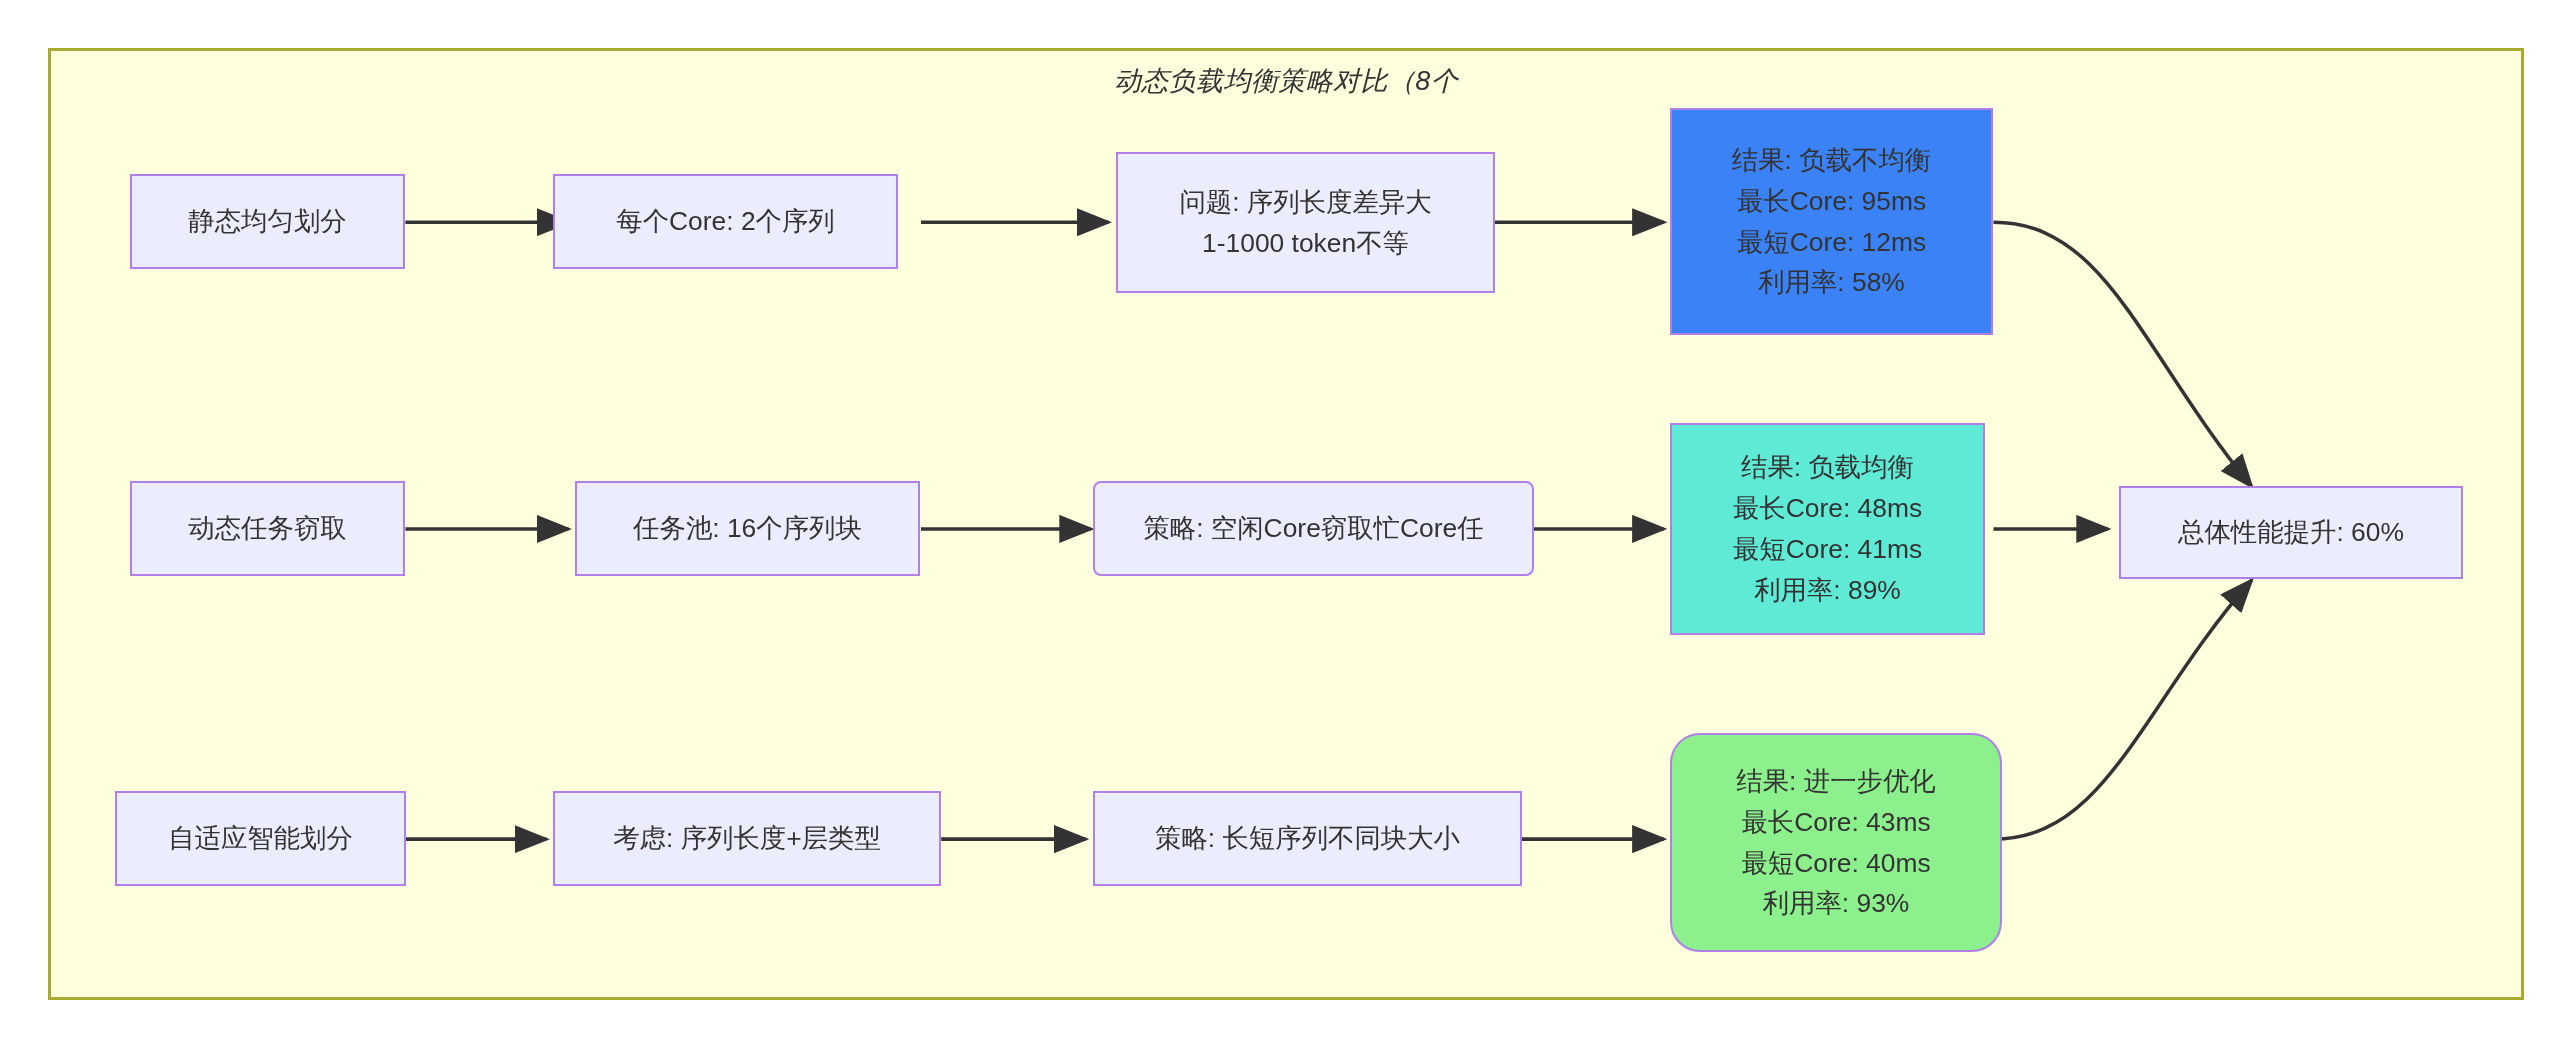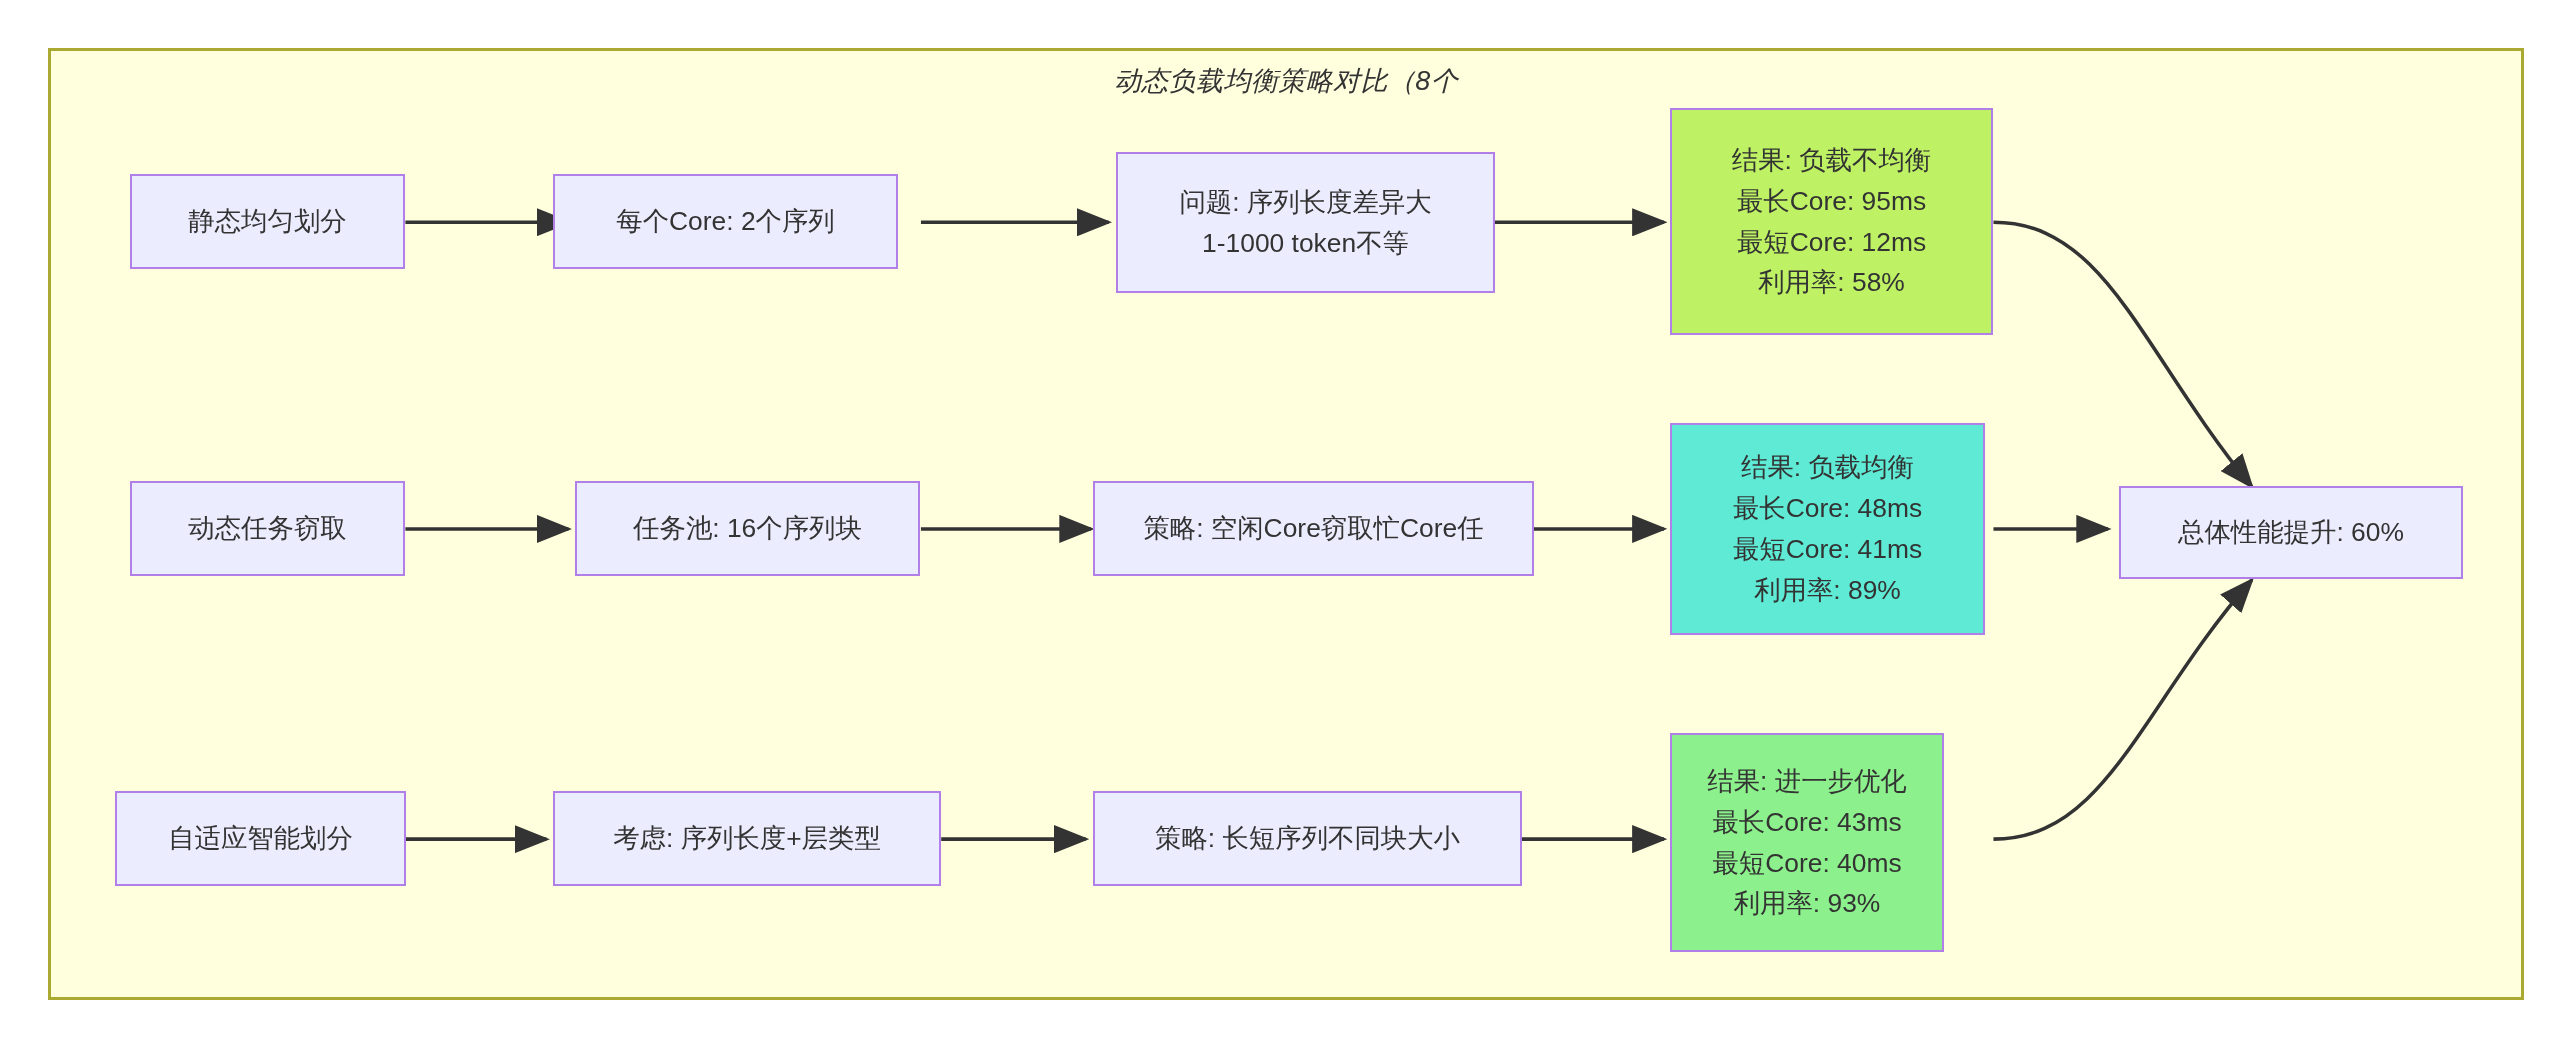--- a/index.html
+++ b/index.html
@@ -60,21 +60,21 @@
     align-items: center;
     justify-content: center;
     color: #333333;
     font-size: 26.4px;
     line-height: 1.55;
     text-align: center;
     overflow: hidden;
     white-space: nowrap;
   }
   .node.red {
-    background: #bef264;
+    background: #3b82f6;
   }
   .node.green-light {
     background: #5eead4;
   }
   .node.green-bright {
     background: #8cf08c;
   }
   .node .line {
     display: block;
     white-space: nowrap;
@@ -136,21 +136,21 @@
   </div>
 
   <div class="node" style="left:130px; top:481px; width:275px; height:95px;">
     <span class="line">动态任务窃取</span>
   </div>
 
   <div class="node" style="left:575px; top:481px; width:345px; height:95px;">
     <span class="line">任务池: 16个序列块</span>
   </div>
 
-  <div class="node" style="left:1093px; top:481px; width:441px; height:95px;">
+  <div class="node" style="left:1093px; top:481px; width:441px; height:95px;border-radius:8px;">
     <span class="line">策略: 空闲Core窃取忙Core任</span>
   </div>
 
   <div class="node green-light" style="left:1670px; top:423px; width:315px; height:212px;">
     <span class="line">结果: 负载均衡</span>
     <span class="line">最长Core: 48ms</span>
     <span class="line">最短Core: 41ms</span>
     <span class="line">利用率: 89%</span>
   </div>
 
@@ -159,21 +159,21 @@
   </div>
 
   <div class="node" style="left:553px; top:791px; width:388px; height:95px;">
     <span class="line">考虑: 序列长度+层类型</span>
   </div>
 
   <div class="node" style="left:1093px; top:791px; width:429px; height:95px;">
     <span class="line">策略: 长短序列不同块大小</span>
   </div>
 
-  <div class="node green-bright" style="left:1670px; top:733px; width:274px; height:219px;">
+  <div class="node green-bright" style="left:1670px; top:733px; width:332px; height:219px;border-radius:30px;">
     <span class="line">结果: 进一步优化</span>
     <span class="line">最长Core: 43ms</span>
     <span class="line">最短Core: 40ms</span>
     <span class="line">利用率: 93%</span>
   </div>
 
   <div class="node" style="left:2119px; top:486px; width:344px; height:93px;">
     <span class="line">总体性能提升: 60%</span>
   </div>
 

